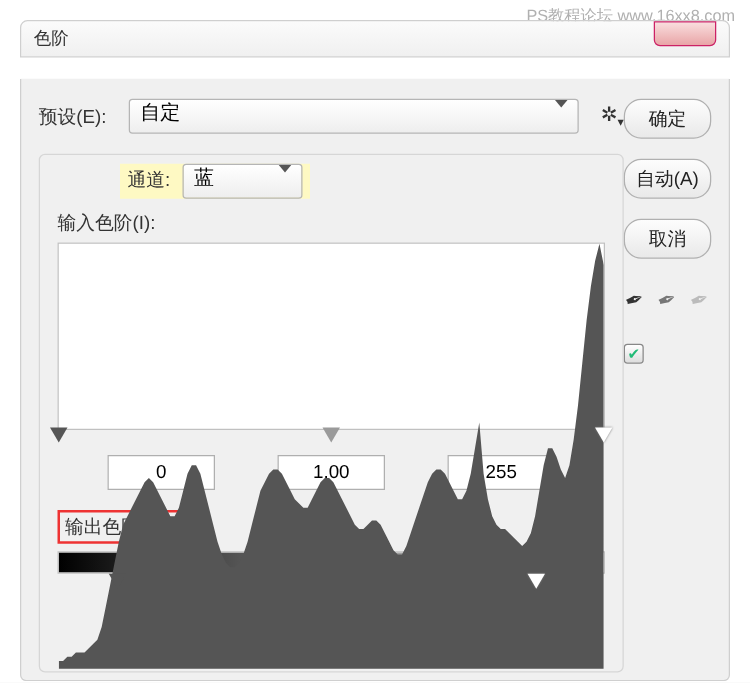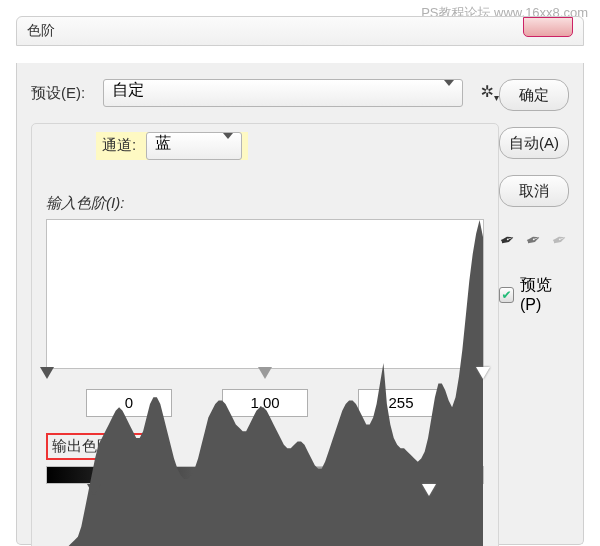--- a/index.html
+++ b/index.html
@@ -29,21 +29,21 @@
     .select { height: 28px; border: 1px solid #b5b5b5; background: linear-gradient(#fff,#eee);
       border-radius: 3px; display: flex; align-items: flex-start; padding: 0 8px; position: relative; }
     .select .arrow { margin-left: auto; width: 0; height: 0; border-left: 5px solid transparent;
       border-right: 5px solid transparent; border-top: 6px solid #555; }
     .select.small { width: 96px; }
     .gear { font-size: 16px; color: #333; }
 
     .group { margin-top: 6px; border: 1px solid #d6d6d6; border-radius: 5px; padding: 12px 14px 28px 14px; position: relative; background: #f0f0f0; }
     .channel-row { margin: -26px 0 10px 50px; background: #fef9c3; display: inline-flex; gap: 10px; padding: 0 6px; align-items: center; }
 
-    .histo-label { margin: 24px 0 6px 0; font-style: italic; }
+    .histo-label { margin: 0 0 6px 0; }
 
     .histogram { width: 100%; height: 150px; border: 1px solid #c0c0c0; background: #fff; position: relative; }
     .histogram svg { position: absolute; inset: 0; }
 
     .slider-track { position: relative; height: 14px; margin-top: -2px; }
     .triangle { position: absolute; top: 0; width: 0; height: 0;
       border-left: 7px solid transparent; border-right: 7px solid transparent; border-top: 12px solid #555; }
     .triangle.black { border-top-color: #555; }
     .triangle.gray { border-top-color: #9a9a9a; }
     .triangle.white { border-top-color: #fff; filter: drop-shadow(0 0 1px #777); }
@@ -139,17 +139,16 @@
       <div class="btn">确定</div>
       <div class="btn">自动(A)</div>
       <div class="btn">取消</div>
       <div class="droppers">
         <span class="dropper">✒</span>
         <span class="dropper" style="color:#777">✒</span>
         <span class="dropper" style="color:#bbb">✒</span>
       </div>
       <div class="preview-row">
         <div class="checkbox">✔</div>
-        <span>预览(P)</span>
       </div>
     </div>
   </div>
 </div>
 
 </body></html>

